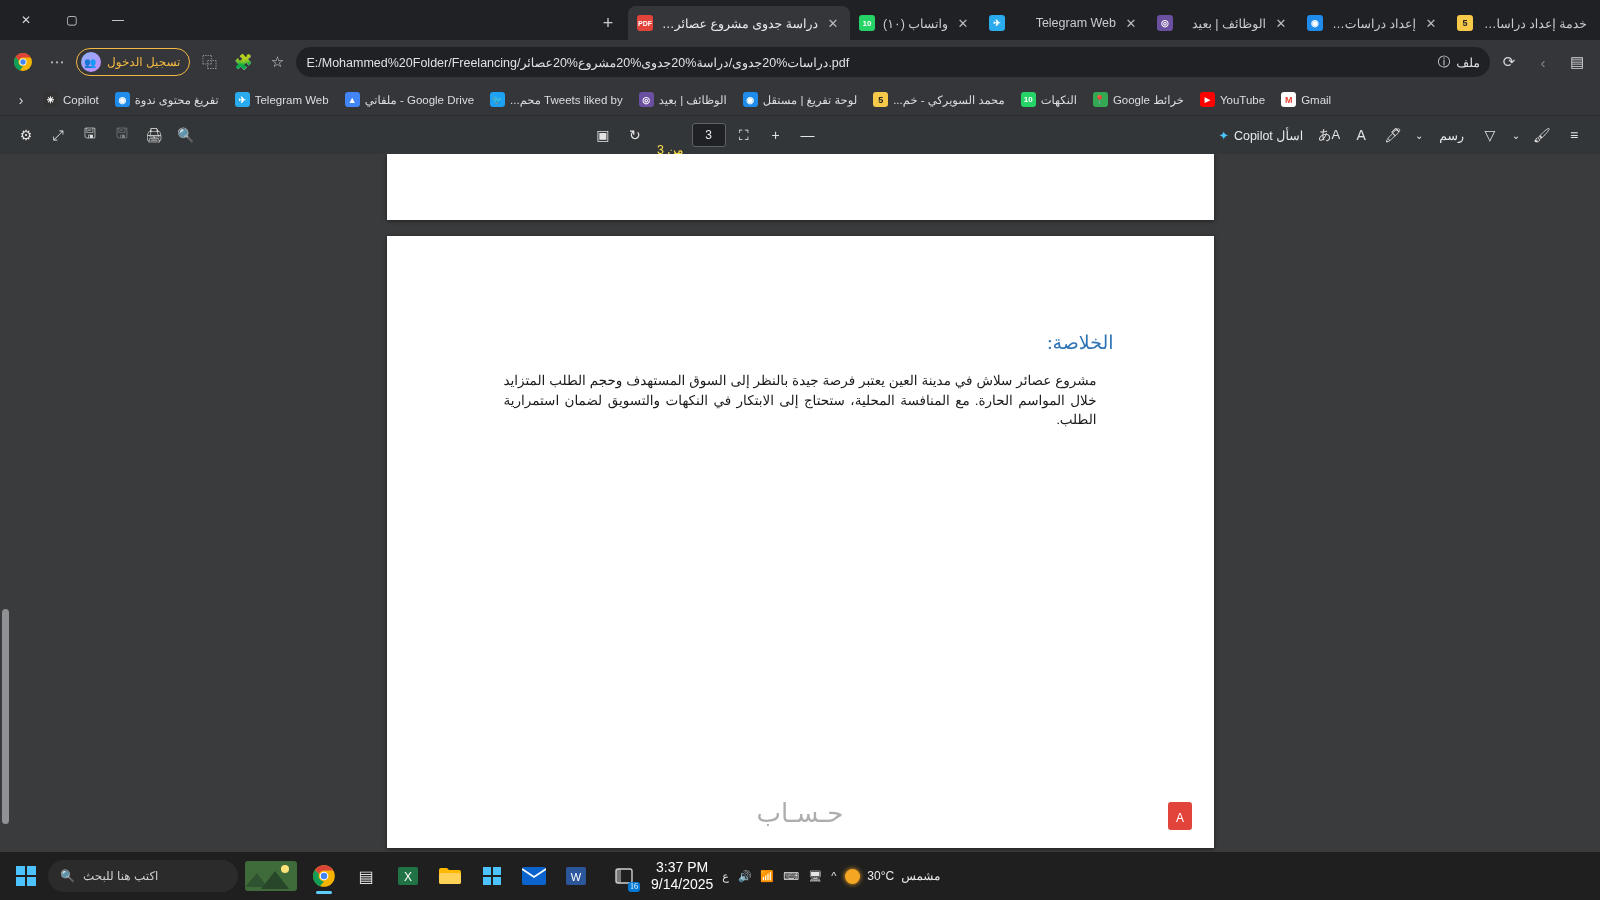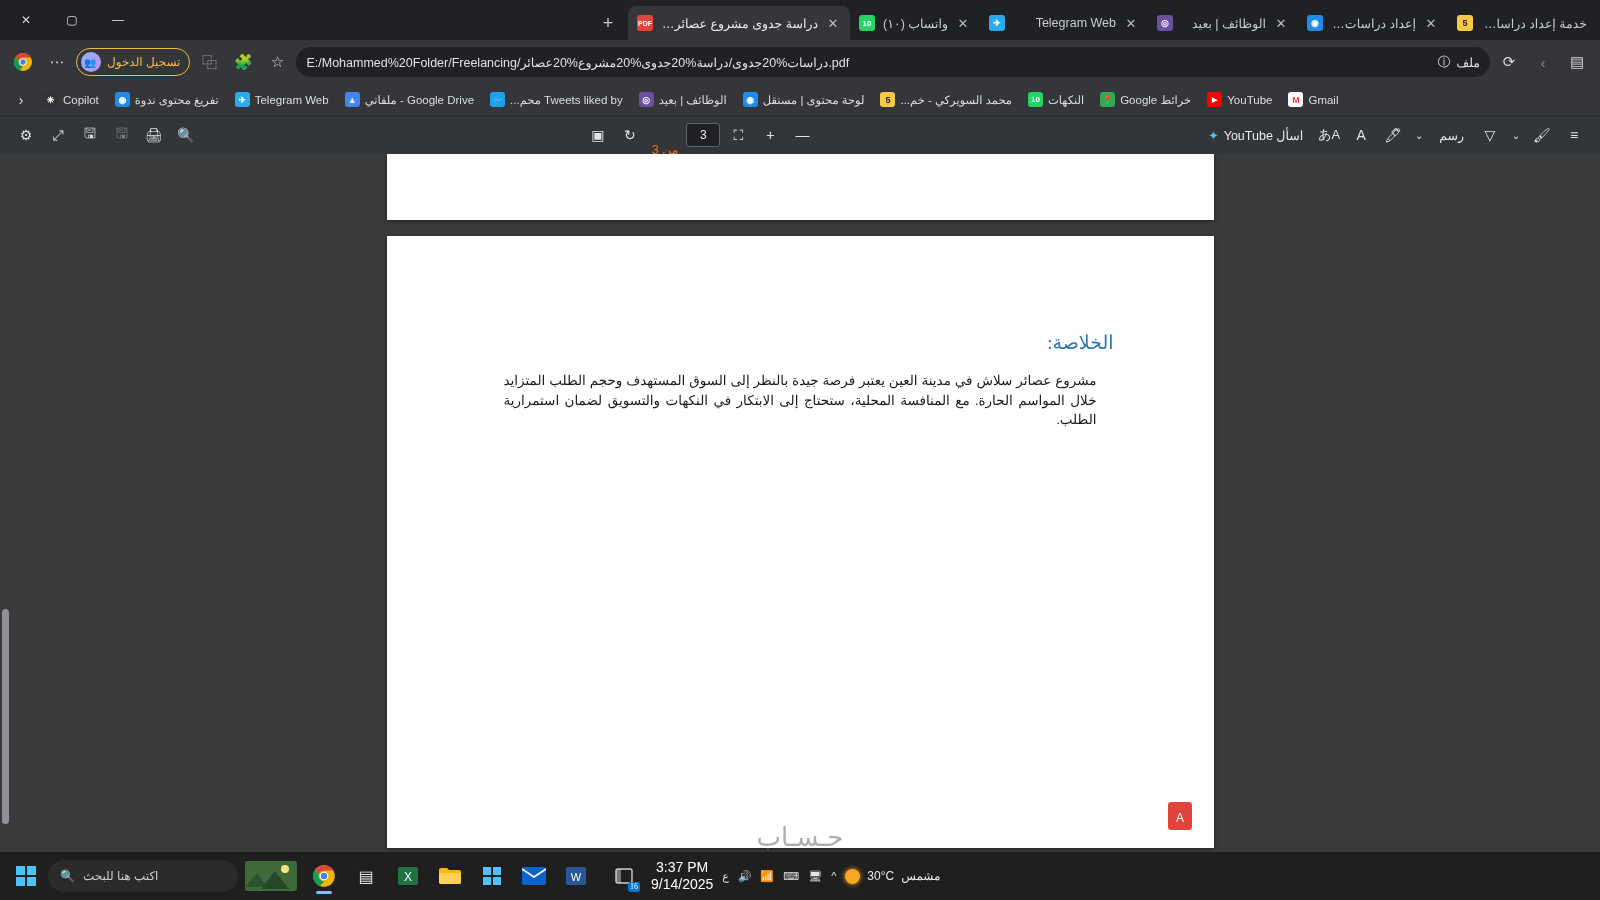--- a/index.html
+++ b/index.html
@@ -219,21 +219,21 @@
   }
   .pdf-page-box {
     width: 34px; height: 24px;
     background: #202124;
     border: 1px solid #5f6368;
     border-radius: 3px;
     color: #e8eaed;
     font-size: 12px;
     display: flex; align-items: center; justify-content: center;
   }
-  .pdf-page-of { font-size: 12.5px; color: #f97316; padding: 0 4px; margin-top: 28px; }
+  .pdf-page-of { font-size: 12.5px; color: #fde047; padding: 0 4px; margin-top: 28px; }
   .copilot-btn {
     display: flex; flex-direction: row-reverse; align-items: center;
     gap: 5px; font-size: 12.5px; color: #e8eaed;
     padding: 3px 8px; border-radius: 4px;
   }
 
   .viewer {
     flex: 1;
     background: #3a3b3d;
     position: relative;
@@ -277,21 +277,21 @@
     text-align: justify;
   }
   .pdf-logo {
     position: absolute;
     bottom: 18px;
     right: 22px;
     width: 24px; height: 28px;
   }
   .watermark {
     position: absolute;
-    bottom: 0;
+    bottom: 24px;
     left: 50%;
     transform: translateX(-50%);
     color: #6a6b6d;
     font-size: 26px;
     letter-spacing: 2px;
     opacity: .55;
     white-space: nowrap;
     font-family: "DejaVu Sans", sans-serif;
   }
   .scrollbar {
@@ -497,21 +497,21 @@
     <div class="bm">
       <span class="bm-ico" style="background:#1da1f2;">🐦</span>
       <span>Tweets liked by محم...</span>
     </div>
     <div class="bm">
       <span class="bm-ico" style="background:#6b4fa0;">◎</span>
       <span>الوظائف | بعيد</span>
     </div>
     <div class="bm">
       <span class="bm-ico" style="background:#1f8ceb;">◉</span>
-      <span>لوحة محتوى | مستقل</span>
+      <span>لوحة تفريغ | مستقل</span>
     </div>
     <div class="bm">
       <span class="bm-ico" style="background:#f7c948;color:#222;">5</span>
       <span>محمد السويركي - خم...</span>
     </div>
     <div class="bm">
       <span class="bm-ico" style="background:#25d366;font-size:8px;">10</span>
       <span>النكهات</span>
     </div>
     <div class="bm">
@@ -544,21 +544,21 @@
       <div class="pdf-page-of">من 3</div>
       <div class="pdf-page-box">3</div>
       <div class="pdf-btn">⛶</div>
       <div class="pdf-btn">+</div>
       <div class="pdf-btn">—</div>
     </div>
 
     <div class="pdf-right-group">
       <div class="copilot-btn">
         <span style="color:#49c5ff;">✦</span>
-        <span>اسأل YouTube</span>
+        <span>اسأل Copilot</span>
       </div>
       <div class="pdf-btn" style="font-size:13px;">あA</div>
       <div class="pdf-btn">A</div>
       <div class="pdf-btn">🖊</div>
       <div class="pdf-btn" style="width:16px;font-size:10px;">⌄</div>
       <div class="copilot-btn">
         <span>رسم</span>
       </div>
       <div class="pdf-btn">▽</div>
       <div class="pdf-btn" style="width:16px;font-size:10px;">⌄</div>

